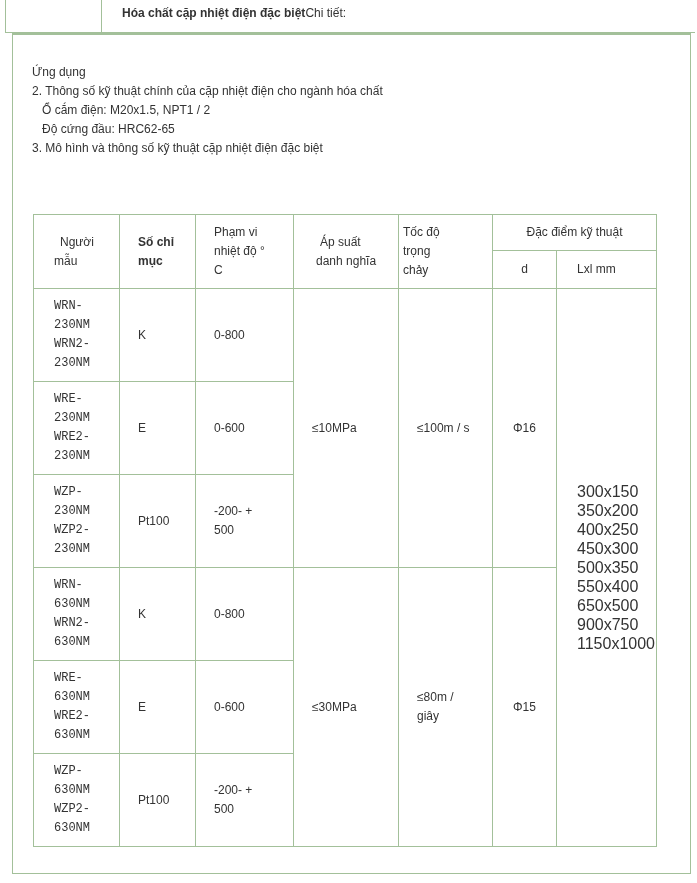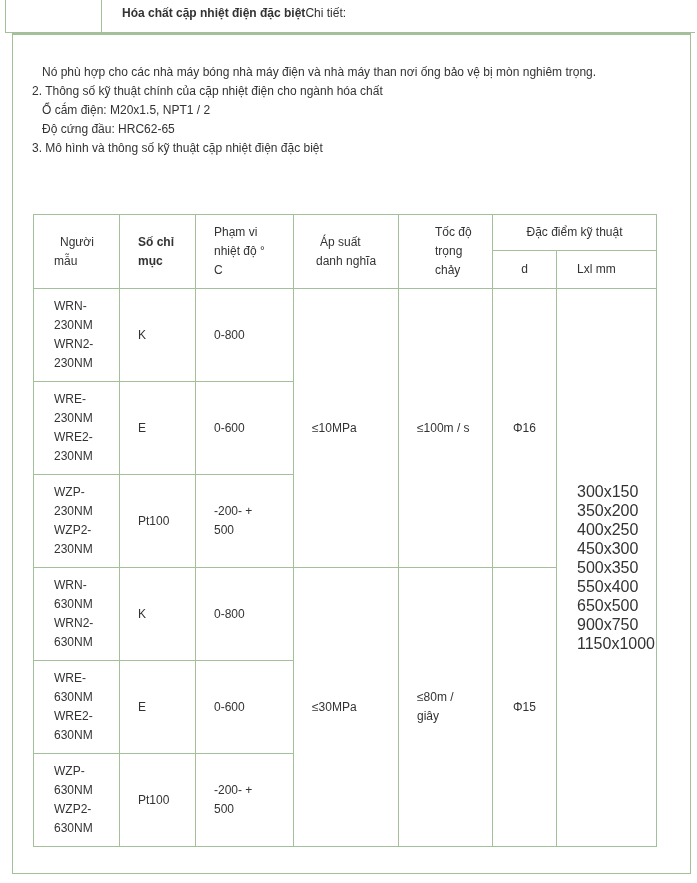--- a/index.html
+++ b/index.html
@@ -92,37 +92,37 @@
   .c1 { width: 86px; }
   .c2 { width: 76px; font-weight: bold; }
   .c3 { width: 98px; }
   .c4 { width: 105px; }
   .c5 { width: 94px; }
   .c6 { width: 64px; }
   .c7 { width: 100px; }
   .hdr-top { height: 36px; }
   .hdr-sub { height: 38px; }
   .row { height: 93px; }
-  .pad-model { padding-left: 20px !important; }
+  .pad-model { padding-left: 20px !important; font-family: Liberation Mono, monospace; }
   .center { text-align: center; padding-left: 0 !important; }
   .sizes { font-size: 16px; line-height: 19px; padding-left: 20px !important; }
   .line { display: block; }
 </style>
 </head>
 <body>
 
 <div class="top-bar">
   <div class="top-divider"></div>
   <div class="top-title"><span>Hóa chất cặp nhiệt điện đặc biệt</span><span class="top-detail">Chi tiết:</span></div>
 </div>
 
 <div class="main-box"></div>
 
 <div class="content">
-  <p class="indent">Nó phù hợp cho các nhà máy bóng nhà máy điện và nhà máy than nơi ống bảo vệ bị mòn nghiêm trọng.</p>
+  <p>Ứng dụng</p>
   <p><span>2. Thông số kỹ thuật chính của </span><b>cặp nhiệt điện cho ngành hóa chất</b></p>
   <p class="indent">Ổ cắm điện: M20x1.5, NPT1 / 2</p>
   <p class="indent">Độ cứng đầu: HRC62-65</p>
   <p><span>3. Mô hình và thông số kỹ thuật </span><b>cặp nhiệt điện đặc biệt</b></p>
 </div>
 
 <table class="spec">
   <tbody>
       <tr class="hdr-top">
     <td class="c1" rowspan="2" style="padding-left:20px">
@@ -135,21 +135,21 @@
     </td>
     <td class="c3" rowspan="2">
       <span class="line">Phạm vi</span>
       <span class="line">nhiệt độ °</span>
       <span class="line">C</span>
     </td>
     <td class="c4" rowspan="2" style="padding-left:22px">
       <span class="line" style="padding-left:4px">Áp suất</span>
       <span class="line">danh nghĩa</span>
     </td>
-    <td class="c5" rowspan="2" style="padding-left:36px">
+    <td class="c5" rowspan="2" style="padding-left:4px">
       <span class="line">Tốc độ</span>
       <span class="line">trọng</span>
       <span class="line">chảy</span>
     </td>
     <td colspan="2" class="center">Đặc điểm kỹ thuật</td>
   </tr>
   <tr class="hdr-sub">
     <td class="c6 center">d</td>
     <td class="c7" style="padding-left:20px">Lxl mm</td>
   </tr>

